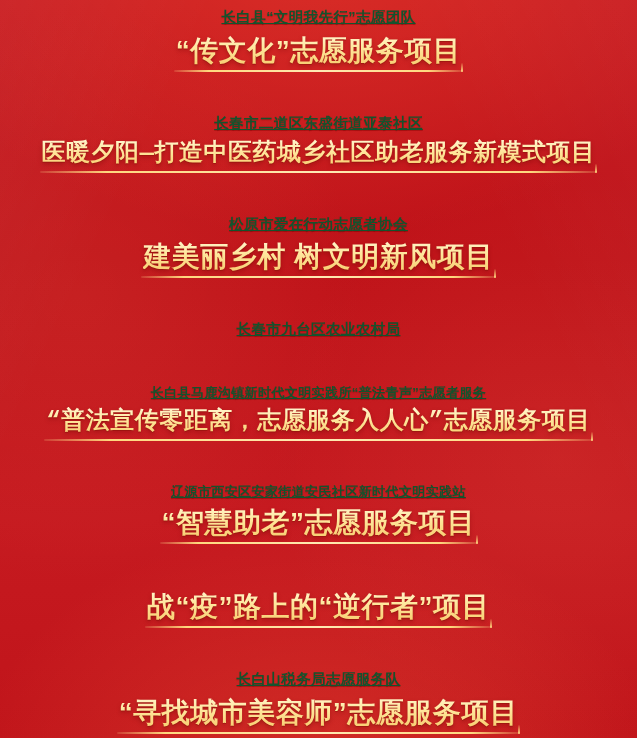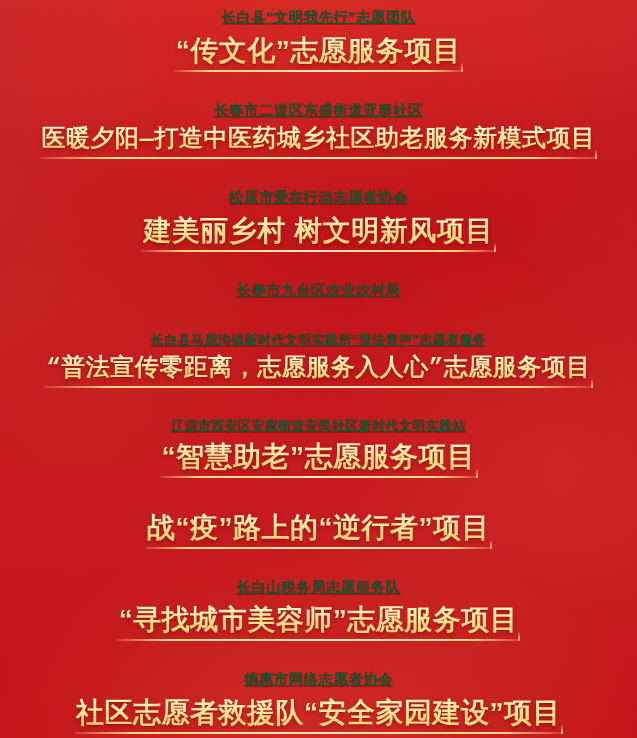--- a/index.html
+++ b/index.html
@@ -162,20 +162,14 @@
     </div>
   </div>
 
   <div class="entry">
     <div class="org">长白山税务局志愿服务队</div>
     <div class="title-wrap">
       <span class="title">“寻找城市美容师”志愿服务项目</span>
     </div>
   </div>
 
-  <div class="entry">
-    <div class="org">德惠市网络志愿者协会</div>
-    <div class="title-wrap">
-      <span class="title">社区志愿者救援队“安全家园建设”项目</span>
-    </div>
-  </div>
 
 </div>
 
 </body></html>

